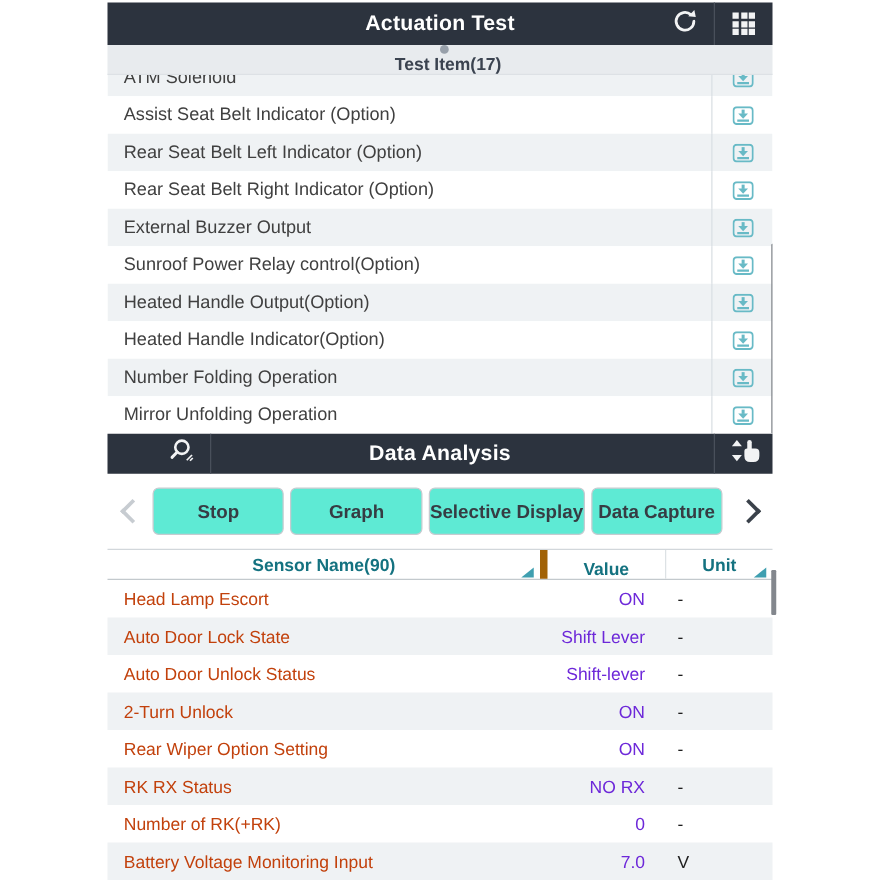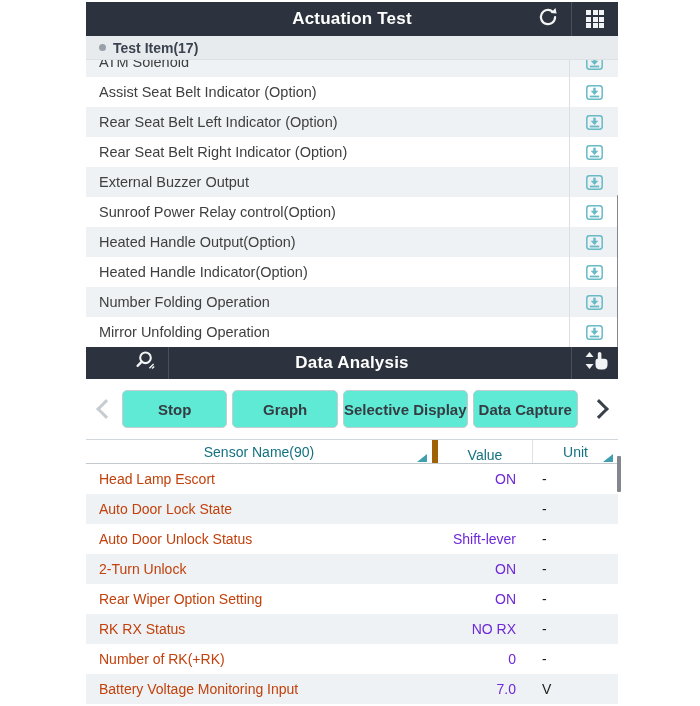--- a/index.html
+++ b/index.html
@@ -28,21 +28,21 @@
   .bar-divider{width:1px;background:#49505b;}
 
   
   .grid-icon{display:grid;grid-template-columns:repeat(3,5px);grid-auto-rows:5px;gap:1.6px;}
   .grid-icon b{background:#f2f3f4;display:block;}
 
   
   .section-label{
     height:24px;background:#e8ebee;display:flex;align-items:center;
     padding-left:13px;border-bottom:1px solid #dde1e5;box-sizing:border-box;
-    font-size:14px;font-weight:bold;color:#3b4350;
+    font-size:14px;font-weight:bold;color:#3b4350;flex-direction:column;
   }
   .bullet{width:7px;height:7px;border-radius:50%;background:#98a0aa;margin-right:7px;flex:0 0 auto;}
 
   
   .list-viewport{position:relative;height:287px;overflow:hidden;background:#fff;}
   .titem{
     height:30px;display:flex;align-items:stretch;background:#fff;
   }
   .titem:nth-child(odd){background:#eff2f4;}
   .titem:first-child{margin-top:-13px;}
@@ -78,21 +78,21 @@
     font-size:15px;font-weight:bold;color:#363c43;cursor:pointer;white-space:nowrap;
   }
 
   
   .thead{
     height:25px;background:#fff;border-top:1px solid #d2d7db;border-bottom:1px solid #c3c9cd;
     box-sizing:border-box;display:flex;align-items:stretch;
   }
   .th{
     position:relative;display:flex;align-items:center;justify-content:center;
-    font-size:14px;font-weight:normal;color:#147280;cursor:pointer;
+    font-size:14px;font-weight:bold;color:#147280;cursor:pointer;
   }
   .th-name{flex:1;}
   .th-value{width:100px;border-left:6px solid #a16207;box-sizing:border-box;align-items:flex-end;}
   .th-unit{width:86px;border-left:1px solid #dde2e5;box-sizing:border-box;}
   .sort{
     position:absolute;bottom:1px;right:5px;width:0;height:0;
     border-left:10px solid transparent;border-bottom:8px solid #3f9fb0;
   }
   .tbody-wrap{position:relative;}
   .trow{height:30px;display:flex;align-items:stretch;background:#fff;}
@@ -340,20 +340,21 @@
     <div class="tbody-wrap">
       <div id="sensor-rows">
   <div class="trow">
     <span class="trow-name">Head Lamp Escort</span>
     <span class="trow-value">ON</span>
     <span class="trow-unit">-</span>
   </div>
 
   <div class="trow">
     <span class="trow-name">Auto Door Lock State</span>
+    <span class="trow-value">Shift Lever</span>
     <span class="trow-unit">-</span>
   </div>
 
   <div class="trow">
     <span class="trow-name">Auto Door Unlock Status</span>
     <span class="trow-value">Shift-lever</span>
     <span class="trow-unit">-</span>
   </div>
 
   <div class="trow">

